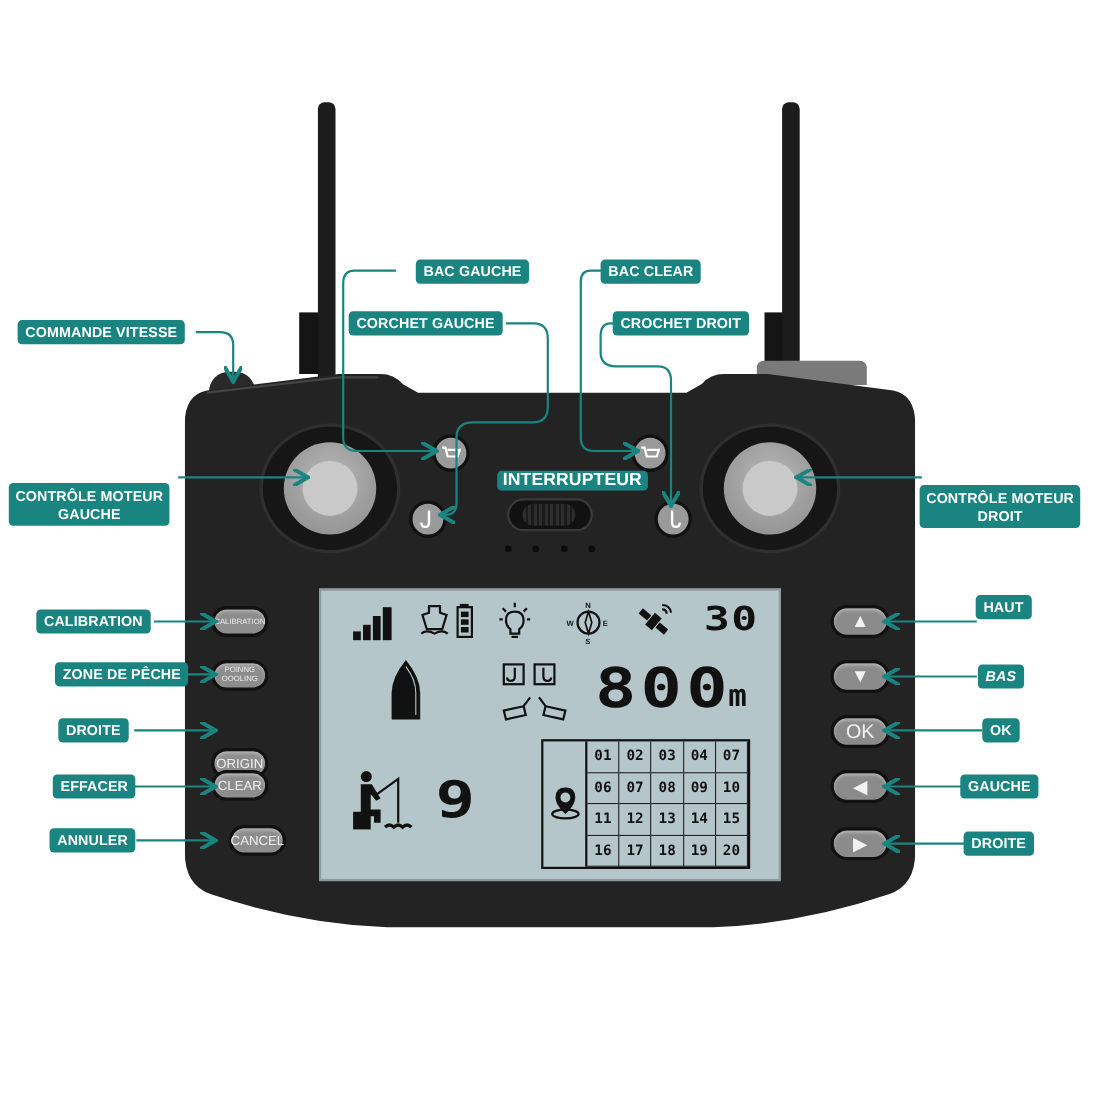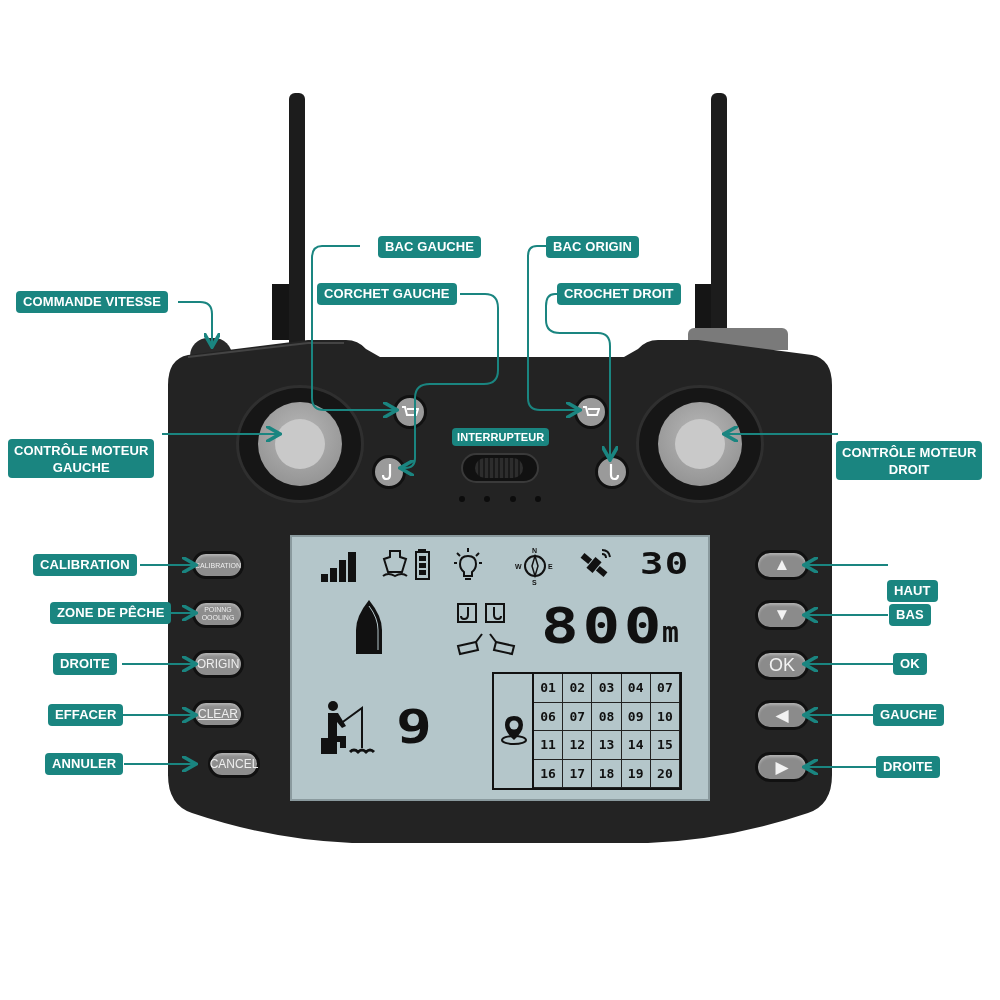--- a/index.html
+++ b/index.html
@@ -112,24 +112,24 @@
 <div class="dot" style="left:484px;top:496px;"></div>
 <div class="dot" style="left:510px;top:496px;"></div>
 <div class="dot" style="left:535px;top:496px;"></div>
 
 <div class="btnL" style="left:192px;top:551px;font-size:7px;">
     <span>CALIBRATION</span>
   </div>
 <div class="btnL" style="left:192px;top:600px;font-size:7px;line-height:8px;text-align:center;padding:0 6px;">
     <span>POINNG OOOLING</span>
   </div>
-<div class="btnL" style="left:192px;top:650px;font-size:12px;justify-content:center;">
+<div class="btnL" style="left:192px;top:680px;font-size:12px;justify-content:center;">
     <span>ORIGIN</span>
   </div>
-<div class="btnL" style="left:192px;top:700px;font-size:12px;text-decoration:underline;">
+<div class="btnL" style="left:192px;top:700px;font-size:12px;">
     <span>CLEAR</span>
   </div>
 <div class="btnL" style="left:208px;top:750px;font-size:12px;">
     <span>CANCEL</span>
   </div>
 
 <div class="btnR" style="left:755px;top:550px;">
     <span>▲</span>
   </div>
 <div class="btnR" style="left:755px;top:600px;">
@@ -242,33 +242,33 @@
     <div class="cell">17</div>
     <div class="cell">18</div>
     <div class="cell">19</div>
     <div class="cell">20</div>
   </div>
 </div>
 
 <div class="lbl" style="left:16px;top:291px;z-index:6;">COMMANDE VITESSE</div>
 <div class="lbl" style="left:358px;top:236px;z-index:6;margin-left:20px;">BAC GAUCHE</div>
 <div class="lbl" style="left:317px;top:283px;z-index:6;text-align:right;">CORCHET GAUCHE</div>
-<div class="lbl" style="left:546px;top:236px;z-index:6;">BAC ORIGIN</div>
+<div class="lbl" style="left:546px;top:236px;z-index:6;">BAC CLEAR</div>
 <div class="lbl" style="left:557px;top:283px;z-index:6;">CROCHET DROIT</div>
 <div class="lbl two" style="left:8px;top:423px;z-index:6;">
   <span>CONTRÔLE MOTEUR</span>
   <span>GAUCHE</span>
 </div>
 <div class="lbl two" style="left:836px;top:425px;z-index:6;">
   <span>CONTRÔLE MOTEUR</span>
   <span>DROIT</span>
 </div>
-<div class="lbl" style="left:452px;top:428px;z-index:6;font-size:11px;line-height:14px;padding:2px 5px;">INTERRUPTEUR</div>
+<div class="lbl" style="left:452px;top:428px;z-index:6;font-size:16px;line-height:14px;padding:2px 5px;">INTERRUPTEUR</div>
 <div class="lbl" style="left:33px;top:554px;z-index:6;">CALIBRATION</div>
 <div class="lbl" style="left:22px;top:602px;z-index:6;margin-left:28px;">ZONE DE PÊCHE</div>
 <div class="lbl" style="left:53px;top:653px;z-index:6;">DROITE</div>
 <div class="lbl" style="left:48px;top:704px;z-index:6;text-align:right;">EFFACER</div>
 <div class="lbl" style="left:45px;top:753px;z-index:6;">ANNULER</div>
-<div class="lbl" style="left:887px;top:580px;z-index:6;">HAUT</div>
-<div class="lbl" style="left:889px;top:604px;z-index:6;">BAS</div>
+<div class="lbl" style="left:887px;top:541px;z-index:6;">HAUT</div>
+<div class="lbl" style="left:889px;top:604px;z-index:6;font-style:italic;">BAS</div>
 <div class="lbl" style="left:893px;top:653px;z-index:6;">OK</div>
 <div class="lbl" style="left:873px;top:704px;z-index:6;">GAUCHE</div>
 <div class="lbl" style="left:876px;top:756px;z-index:6;">DROITE</div>
 
 </body></html>

